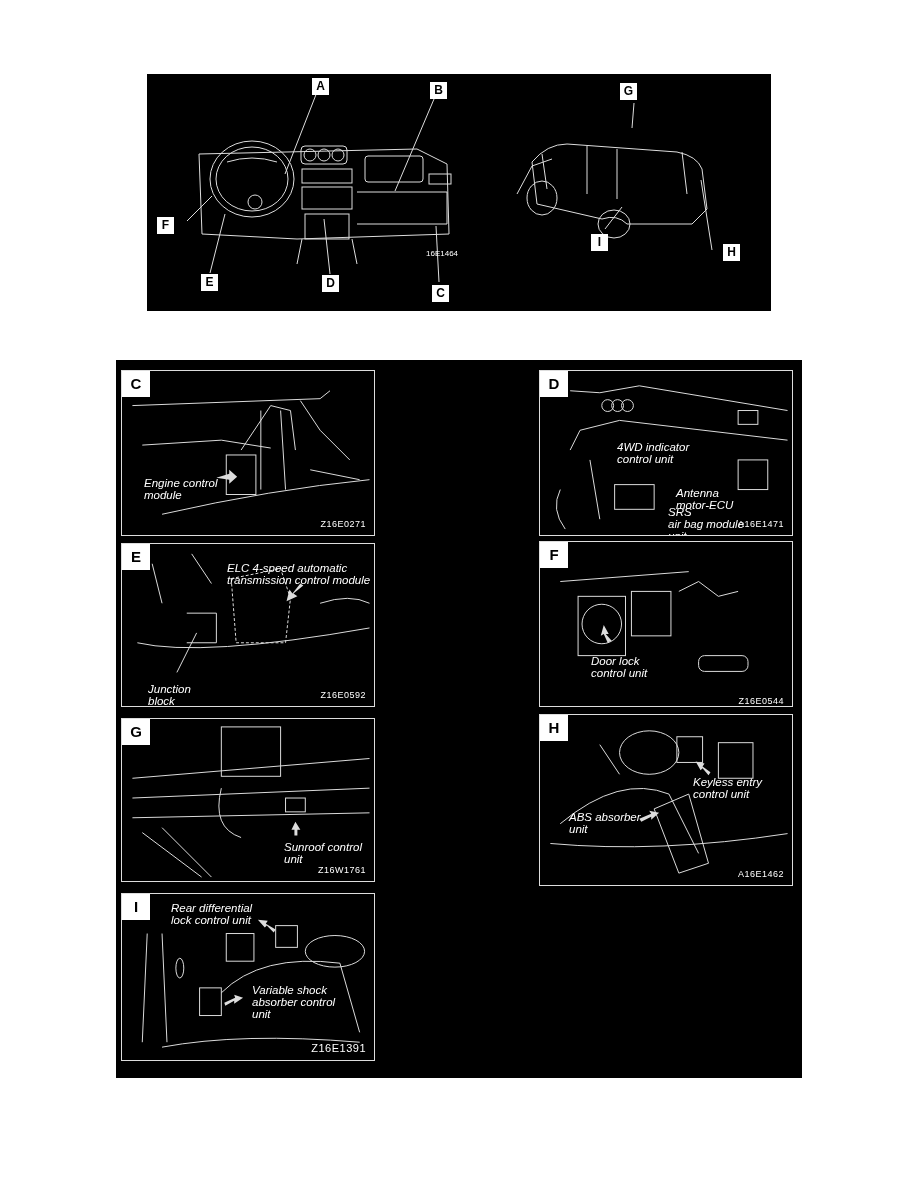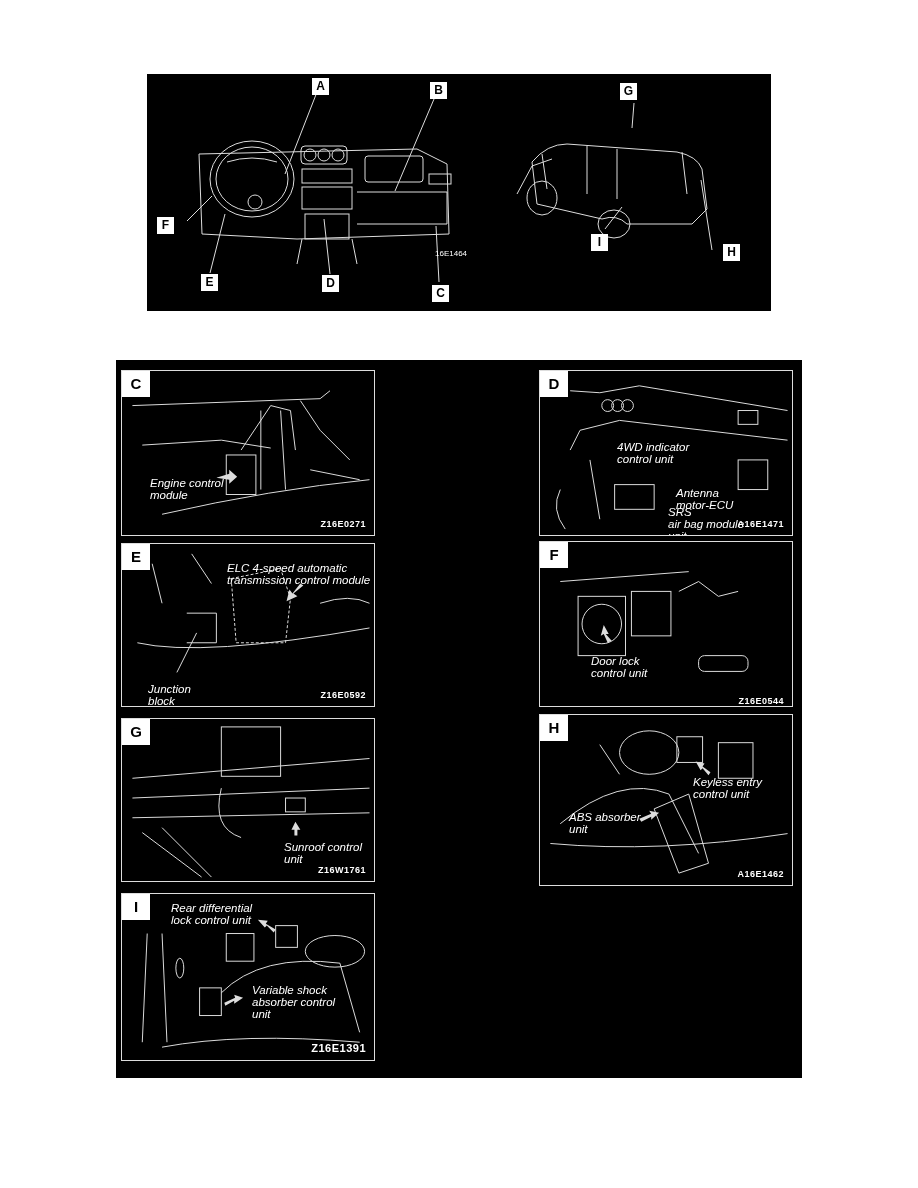--- a/index.html
+++ b/index.html
@@ -4,21 +4,21 @@
 <style>
   html,body{margin:0;padding:0;background:#fff;}
   body{width:918px;height:1188px;position:relative;overflow:hidden;font-family:"Liberation Sans",sans-serif;}
   .fig-top{position:absolute;left:147px;top:74px;width:624px;height:237px;background:#000;}
   .fig-bottom{position:absolute;left:116px;top:360px;width:686px;height:718px;background:#000;}
   .panel{position:absolute;border:1.5px solid #ddd;background:#000;box-sizing:border-box;overflow:hidden;}
   .panel svg{position:absolute;left:0;top:0;width:100%;height:100%;}
   .letter{position:absolute;background:#fff;color:#000;font-weight:bold;font-size:15px;text-align:center;line-height:24px;width:24px;height:24px;box-sizing:border-box;}
   .panel .letter{left:0;top:0;width:28px;height:26px;line-height:26px;}
   .callout{position:absolute;color:#fff;font-size:11.5px;line-height:12px;white-space:pre-line;font-style:italic;}
-  .code{position:absolute;color:#fff;font-size:9px;font-weight:bold;letter-spacing:.5px;}
+  .code{position:absolute;color:#fff;font-size:9px;font-weight:normal;letter-spacing:.5px;}
   .toplabel{position:absolute;background:#fff;color:#000;font-weight:bold;font-size:12px;width:17px;height:17px;line-height:17px;text-align:center;}
   .topcode{position:absolute;color:#fff;font-size:8px;}
 </style>
 </head>
 <body>
 
 <div class="fig-top">
   <svg width="624" height="237" style="position:absolute;left:0;top:0">
     <g stroke="#ddd" stroke-width="1" fill="none">
 
@@ -59,41 +59,41 @@
   </svg>
   <div class="toplabel" style="left:165px;top:4px">A</div>
   <div class="toplabel" style="left:283px;top:8px">B</div>
   <div class="toplabel" style="left:285px;top:211px">C</div>
   <div class="toplabel" style="left:175px;top:201px">D</div>
   <div class="toplabel" style="left:54px;top:200px">E</div>
   <div class="toplabel" style="left:10px;top:143px">F</div>
   <div class="toplabel" style="left:473px;top:9px">G</div>
   <div class="toplabel" style="left:576px;top:170px">H</div>
   <div class="toplabel" style="left:444px;top:160px">I</div>
-  <div class="topcode" style="left:288px;top:175px">16E1464</div>
+  <div class="topcode" style="left:279px;top:175px">16E1464</div>
 </div>
 
 <div class="fig-bottom">
 
   <div class="panel" style="left:5px;top:10px;width:254px;height:166px">
     <svg viewBox="0 0 254 166">
       <g stroke="#ddd" stroke-width="1" fill="none">
         <path d="M10 35 L200 28 L210 20"></path>
           <path d="M20 75 L100 70 L150 78"></path>
         <path d="M120 80 L150 35 L170 40 L175 80"></path>
           <path d="M180 30 L200 60 L230 90"></path>
         <rect x="105" y="85" width="30" height="40"></rect>
           <path d="M140 40 L140 120 M160 40 L165 120"></path>
         <path d="M40 145 Q150 120 250 110"></path>
           <path d="M190 100 L240 110"></path>
       </g>
       <path d="M95 108 L108 104 L108 100 L116 107 L108 114 L108 110 Z" fill="#ddd"></path>
     </svg>
     <div class="letter">C</div>
-    <div class="callout" style="left:28px;top:106px">Engine control
+    <div class="callout" style="left:22px;top:106px">Engine control
 module</div>
     <div class="code" style="right:8px;bottom:6px">Z16E0271</div>
   </div>
 
   <div class="panel" style="left:423px;top:10px;width:254px;height:166px">
     <svg viewBox="0 0 254 166">
       <g stroke="#ddd" stroke-width="1" fill="none">
         <path d="M30 20 L60 22 L100 15 L250 40"></path>
           <circle cx="68" cy="35" r="6"></circle>
           <circle cx="78" cy="35" r="6"></circle>

